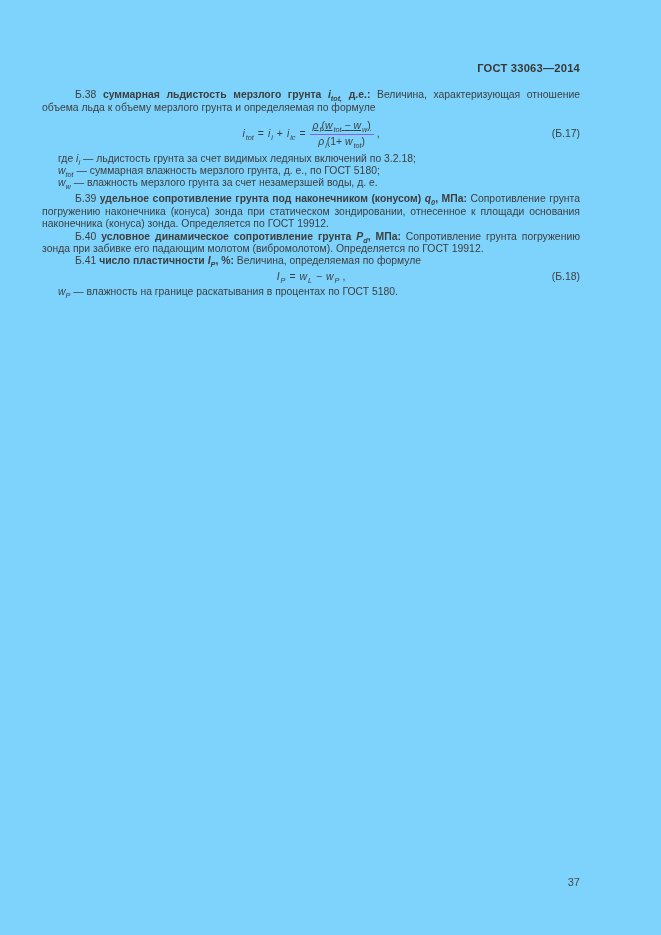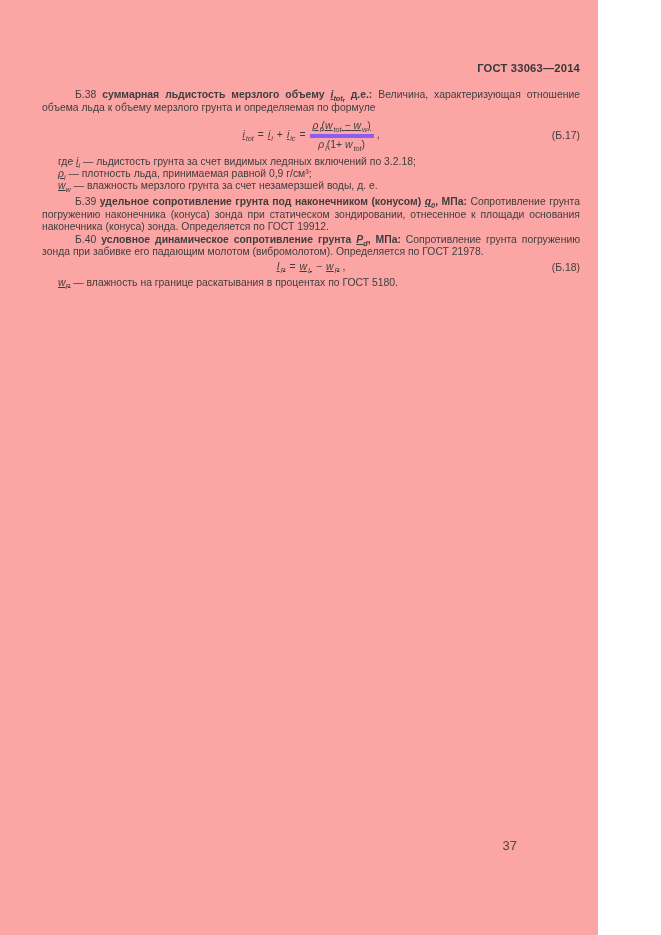--- a/index.html
+++ b/index.html
@@ -3,62 +3,62 @@
 <meta charset="utf-8">
 <style>
   * { margin:0; padding:0; box-sizing:border-box; }
   html,body { background:#ffffff; }
   body {
     width:661px; height:935px;
     font-family:"Liberation Sans","DejaVu Sans",sans-serif;
     color:#3e3e3e;
     -webkit-font-smoothing:antialiased;
   }
-  .page { position:relative; width:598px; height:935px; background:#fca5a5; overflow:hidden; }
+  .page { position:relative; width:661px; height:935px; background:#7dd3fc; overflow:hidden; }
   .content { position:absolute; left:42px; top:62px; width:538px; font-size:10.4px; line-height:12.4px; }
 
   .doc-header { text-align:right; font-weight:bold; font-size:11.2px; color:#383838; letter-spacing:.2px; }
 
   .para { text-align:justify; text-indent:33px; }
   .sec-b38 { margin-top:15px; }
   .b { font-weight:bold; }
   i { font-style:italic; }
   sub { font-size:70%; line-height:0; font-style:italic; }
-  .sym { white-space:nowrap;text-decoration:underline; }
+  .sym { white-space:nowrap; }
 
   .formula-row { position:relative; margin:6px 0 5px; }
   .formula { display:flex; align-items:center; justify-content:center; }
   .formula .op { margin:0 4px; }
   .formula i { margin-right:1px; }
   .frac { display:inline-flex; flex-direction:column; align-items:center; }
-  .frac .num { display:block; border-bottom:4px solid #8b5cf6; padding:0 3px 1px;text-decoration:underline; }
+  .frac .num { display:block; border-bottom:1px solid #8b5cf6; padding:0 3px 1px;text-decoration:underline; }
   .frac .den { display:block; padding-top:1px;text-align:center; }
   .trail { margin-left:3px; }
   .formula-label { position:absolute; right:0; top:50%; transform:translateY(-50%); color:#3e3e3e; }
 
   .formula-row.simple { margin:3px 0 3px; }
   .formula-row.simple .formula { align-items:flex-start; }
 
   .where .line { line-height:12.1px; padding-left:16px; }
   .where .line.first { padding-left:16px; }
   .where-17 { margin:4px 0 4px; }
 
-  .page-num { position:absolute; right:81px; top:838px; font-size:13px; color:#4a4a4a; }
+  .page-num { position:absolute; right:81px; top:876px; font-size:11px; color:#4a4a4a; }
 </style>
 </head>
 <body>
 
 <div class="page">
   <div class="content">
 
     <div class="doc-header">ГОСТ 33063—2014</div>
 
     <p class="para sec-b38">
       <span>Б.38</span>
-      <span class="b">суммарная льдистость мерзлого объему</span>
+      <span class="b">суммарная льдистость мерзлого грунта</span>
       <span class="b sym"><i>i</i><sub>tot,</sub></span>
       <span class="b">д.е.:</span>
       <span>Величина, характеризующая отношение объема льда к объему мерзлого грунта и определяемая по формуле</span>
     </p>
 
     <div class="formula-row">
       <div class="formula">
         <span class="sym"><i>i</i><sub>tot</sub></span>
         <span class="op">=</span>
         <span class="sym"><i>i</i><sub>i</sub></span>
@@ -74,43 +74,49 @@
       <div class="formula-label">(Б.17)</div>
     </div>
 
     <div class="where where-17">
       <div class="line first">
         <span>где</span>
         <span class="sym"><i>i</i><sub>i</sub></span>
         <span>— льдистость грунта за счет видимых ледяных включений по 3.2.18;</span>
       </div>
       <div class="line">
-        <span class="sym"><i>ρ</i><sub>i</sub></span>
-        <span>— плотность льда, принимаемая равной 0,9 г/см³;</span>
+        <span class="sym"><i>w</i><sub>tot</sub></span>
+        <span>— суммарная влажность мерзлого грунта, д. е., по ГОСТ 5180;</span>
       </div>
       <div class="line">
         <span class="sym"><i>w</i><sub>w</sub></span>
         <span>— влажность мерзлого грунта за счет незамерзшей воды, д. е.</span>
       </div>
     </div>
 
     <p class="para">
       <span>Б.39</span>
       <span class="b">удельное сопротивление грунта под наконечником (конусом)</span>
       <span class="b sym"><i>q</i><sub>0</sub></span><span class="b">, МПа:</span>
       <span>Сопротивление грунта погружению наконечника (конуса) зонда при статическом зондировании, отнесенное к площади основания наконечника (конуса) зонда. Определяется по ГОСТ 19912.</span>
     </p>
 
     <p class="para">
       <span>Б.40</span>
       <span class="b">условное динамическое сопротивление грунта</span>
       <span class="b sym"><i>P</i><sub>d</sub></span><span class="b">, МПа:</span>
-      <span>Сопротивление грунта погружению зонда при забивке его падающим молотом (вибромолотом). Определяется по ГОСТ 21978.</span>
+      <span>Сопротивление грунта погружению зонда при забивке его падающим молотом (вибромолотом). Определяется по ГОСТ 19912.</span>
     </p>
 
+    <p class="para">
+      <span>Б.41</span>
+      <span class="b">число пластичности</span>
+      <span class="b sym"><i>I</i><sub>P</sub></span><span class="b">, %:</span>
+      <span>Величина, определяемая по формуле</span>
+    </p>
 
     <div class="formula-row simple">
       <div class="formula">
         <span class="sym"><i>I</i><sub>P</sub></span>
         <span class="op">=</span>
         <span class="sym"><i>w</i><sub>L</sub></span>
         <span class="op">−</span>
         <span class="sym"><i>w</i><sub>P</sub></span>
         <span class="trail">,</span>
       </div>

